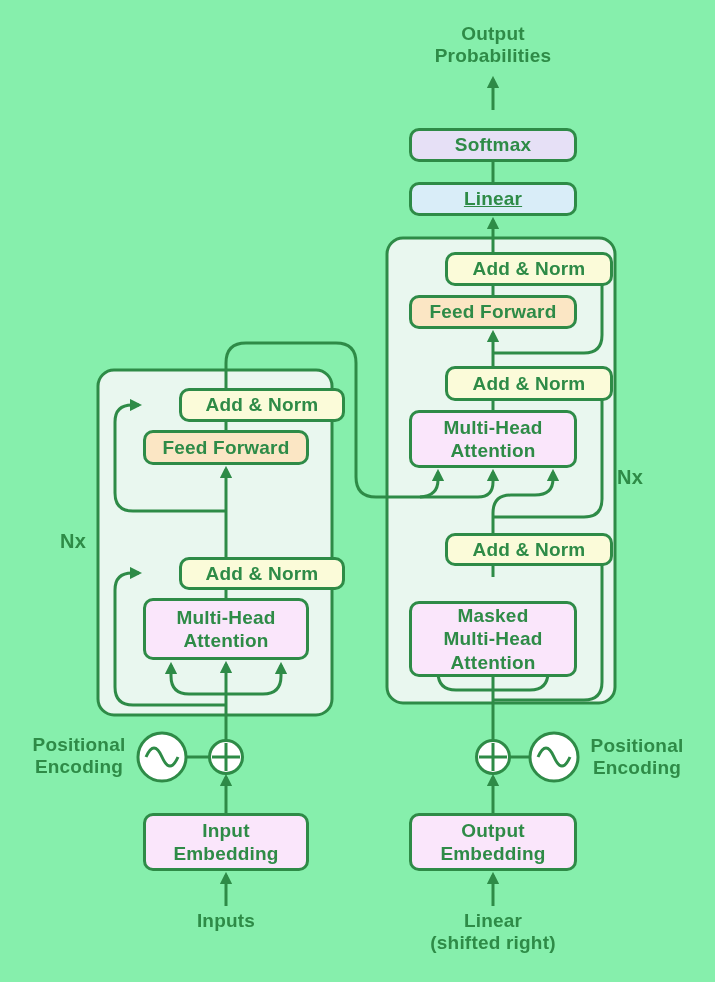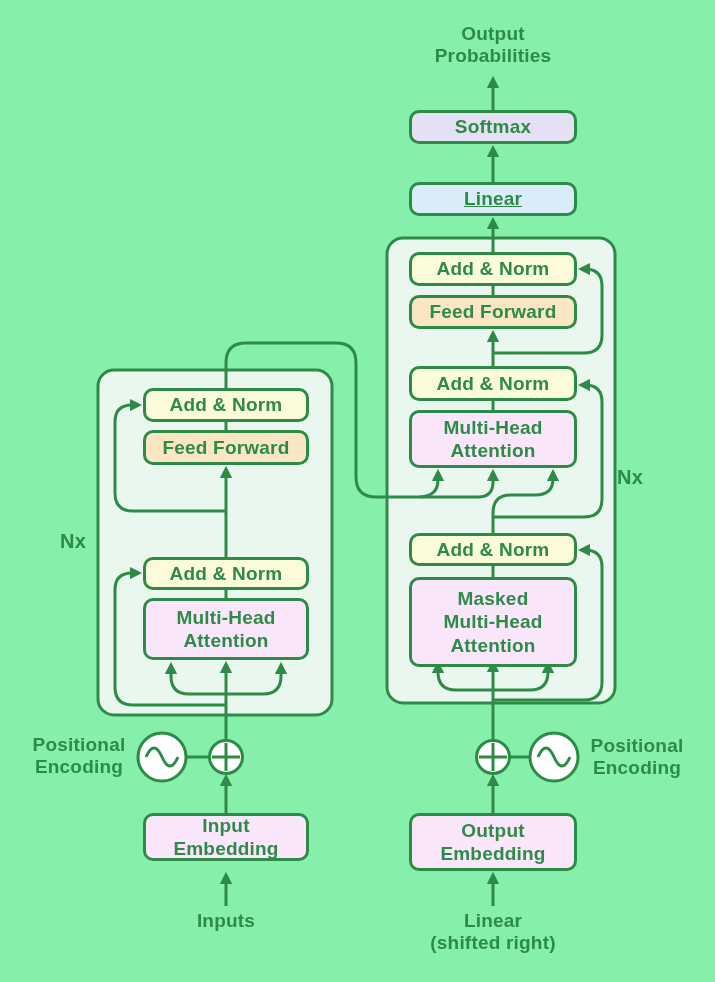--- a/index.html
+++ b/index.html
@@ -17,21 +17,21 @@
     font-family:"Liberation Sans","DejaVu Sans",sans-serif;
   }
   .stage svg{position:absolute;left:0;top:0;}
   .node{
     position:absolute;box-sizing:border-box;
     border:3px solid var(--green);border-radius:10px;
     display:flex;align-items:center;justify-content:center;
     color:var(--green);font-weight:700;font-size:19px;line-height:1.22;
     text-align:center;white-space:pre-line;letter-spacing:.2px;
   }
-  .fill-yellow{background:var(--yellow);}
+  .fill-yellow{background:var(--yellow);margin-left:36px;}
   .fill-peach{background:var(--peach);}
   .fill-pink{background:var(--pink);}
   .fill-lavender{background:var(--lavender);}
   .fill-blue{background:var(--blue);}
   .lbl{
     position:absolute;color:var(--green);font-weight:700;font-size:19px;
     line-height:1.18;text-align:center;white-space:pre-line;letter-spacing:.2px;
   }
 </style>
 </head>
@@ -91,48 +91,48 @@
       <path d="M 510 757 H 529"></path>
       <circle cx="554" cy="757" r="24" fill="#ffffff"></circle>
       <path d="M 538 757 Q 546 739 554 757 Q 562 775 570 757"></path>
       <circle cx="493" cy="757" r="16.5" fill="#ffffff"></circle>
       <path d="M 479 757 H 507 M 493 743 V 771"></path>
     </g>
   </svg>
 
   <div class="lbl" style="left:393px;top:23px;width:200px;">Output
 Probabilities</div>
-  <div class="node fill-lavender" style="left:409px;top:110px;width:168px;height:34px;">Softmax</div>
+  <div class="node fill-lavender" style="left:409px;top:128px;width:168px;height:34px;">Softmax</div>
   <div class="node fill-blue" style="left:409px;top:182px;width:168px;height:34px;text-decoration:underline;">Linear</div>
 
   <div class="node fill-yellow" style="left:409px;top:252px;width:168px;height:34px;">Add &amp; Norm</div>
   <div class="node fill-peach" style="left:409px;top:295px;width:168px;height:34px;">Feed Forward</div>
   <div class="node fill-yellow" style="left:409px;top:366px;width:168px;height:35px;">Add &amp; Norm</div>
   <div class="node fill-pink" style="left:409px;top:410px;width:168px;height:58px;">Multi-Head
 Attention</div>
   <div class="node fill-yellow" style="left:409px;top:533px;width:168px;height:33px;">Add &amp; Norm</div>
-  <div class="node fill-pink" style="left:409px;top:577px;width:168px;height:90px;">Masked
+  <div class="node fill-pink" style="left:409px;top:601px;width:168px;height:76px;">Masked
 Multi-Head
 Attention</div>
 
   <div class="node fill-yellow" style="left:143px;top:388px;width:166px;height:34px;">Add &amp; Norm</div>
   <div class="node fill-peach" style="left:143px;top:430px;width:166px;height:35px;">Feed Forward</div>
   <div class="node fill-yellow" style="left:143px;top:557px;width:166px;height:33px;">Add &amp; Norm</div>
   <div class="node fill-pink" style="left:143px;top:598px;width:166px;height:62px;">Multi-Head
 Attention</div>
 
   <div class="lbl" style="left:48px;top:530px;width:50px;font-size:20px;">Nx</div>
   <div class="lbl" style="left:605px;top:466px;width:50px;font-size:20px;">Nx</div>
 
   <div class="lbl" style="left:24px;top:734px;width:110px;">Positional
 Encoding</div>
   <div class="lbl" style="left:582px;top:735px;width:110px;">Positional
 Encoding</div>
 
-  <div class="node fill-pink" style="left:143px;top:813px;width:166px;height:48px;">Input
+  <div class="node fill-pink" style="left:143px;top:813px;width:166px;height:58px;">Input
 Embedding</div>
   <div class="node fill-pink" style="left:409px;top:813px;width:168px;height:58px;">Output
 Embedding</div>
   <div class="lbl" style="left:166px;top:910px;width:120px;">Inputs</div>
   <div class="lbl" style="left:403px;top:910px;width:180px;">Linear
 (shifted right)</div>
 
 </div>
 
 </body></html>

